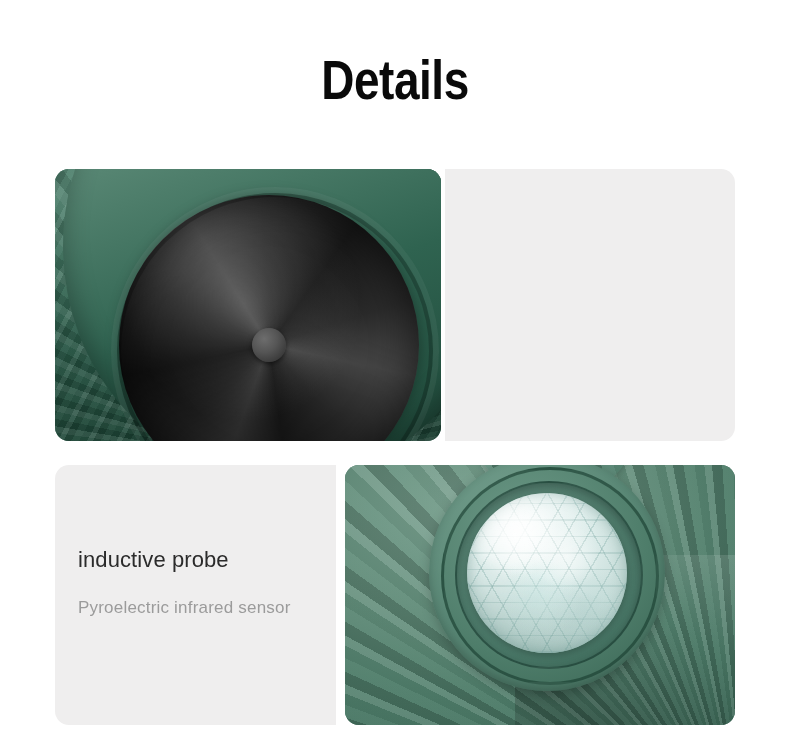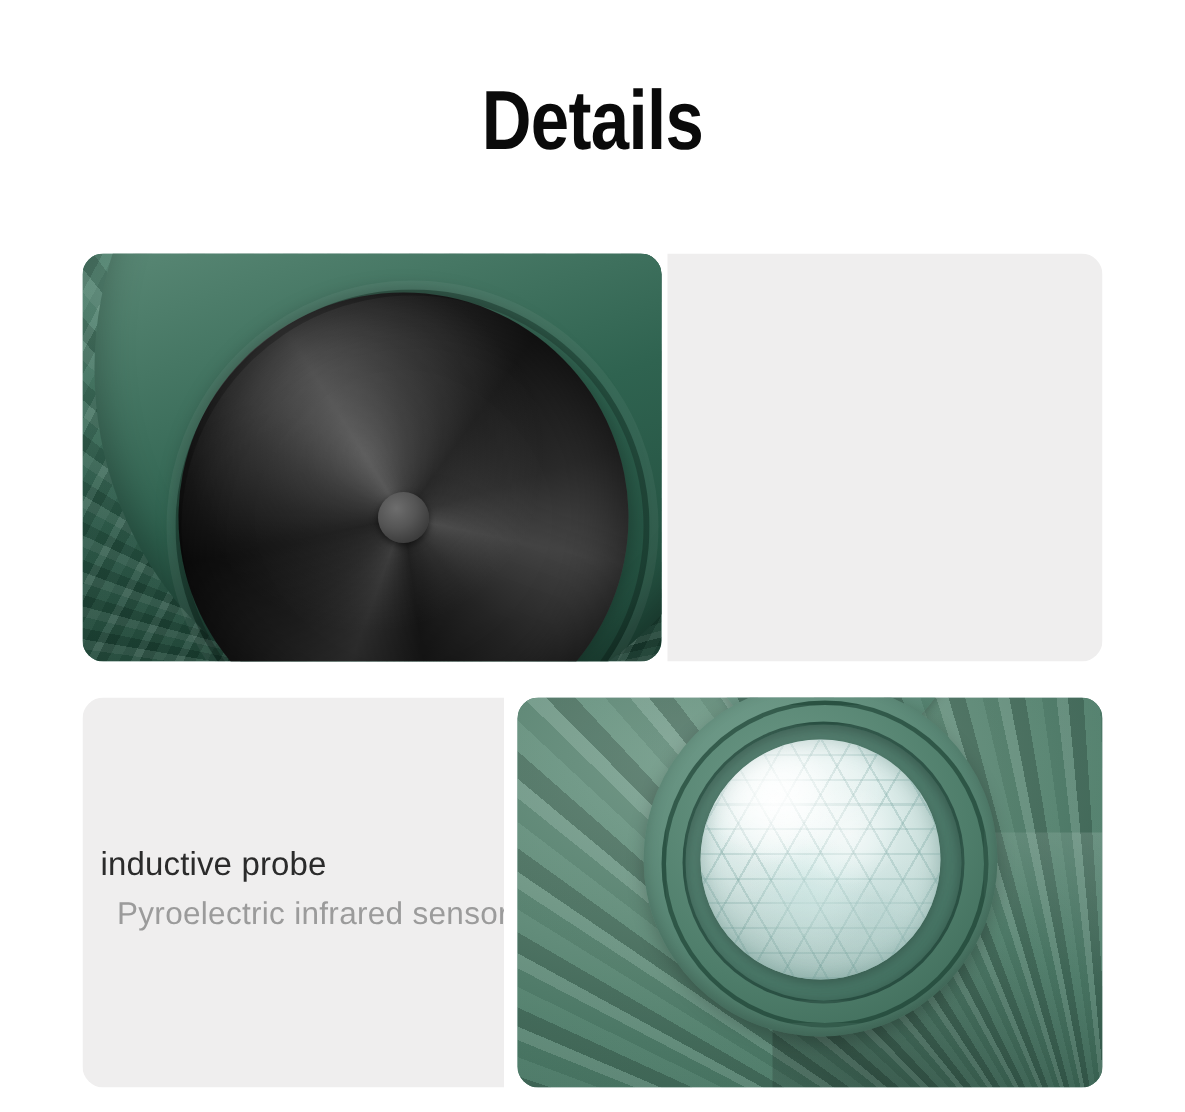--- a/index.html
+++ b/index.html
@@ -62,21 +62,21 @@
     position: absolute;
     font-size: 22px;
     font-weight: 400;
     color: #2b2b2b;
     white-space: nowrap;
     letter-spacing: 0.1px;
   }
 
   .body-line {
     position: absolute;
-    font-size: 21px;
+    font-size: 17px;
     font-weight: 400;
     color: #9b9b9b;
     white-space: nowrap;
     letter-spacing: 0.2px;
   }
 
   
   #card-one {
     left: 55px;
     top: 169px;
@@ -200,21 +200,21 @@
     height: 260px;
     border-radius: 14px 0 0 14px;
   }
   #card-two .panel-photo {
     left: 290px;
     top: 0;
     width: 390px;
     height: 260px;
     border-radius: 14px;
   }
-  #card-two .heading { left: 12px; top: 82px; margin-top: 16px; }
+  #card-two .heading { left: 23px; top: 82px; }
   #card-two .line-0  { left: 23px; top: 133px; }
   #card-two .line-1  { left: 23px; top: 167px; }
 
   
   .body-green {
     position: absolute;
     inset: 0;
     background:
       radial-gradient(ellipse 110% 110% at 30% 16%,
         #79a08f 0%, #628d7a 38%, #4f7d6a 66%, #406e5c 100%);

